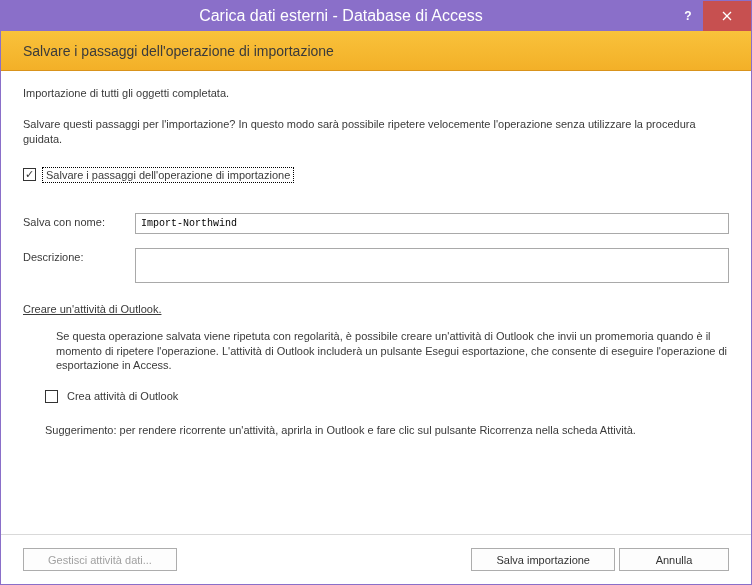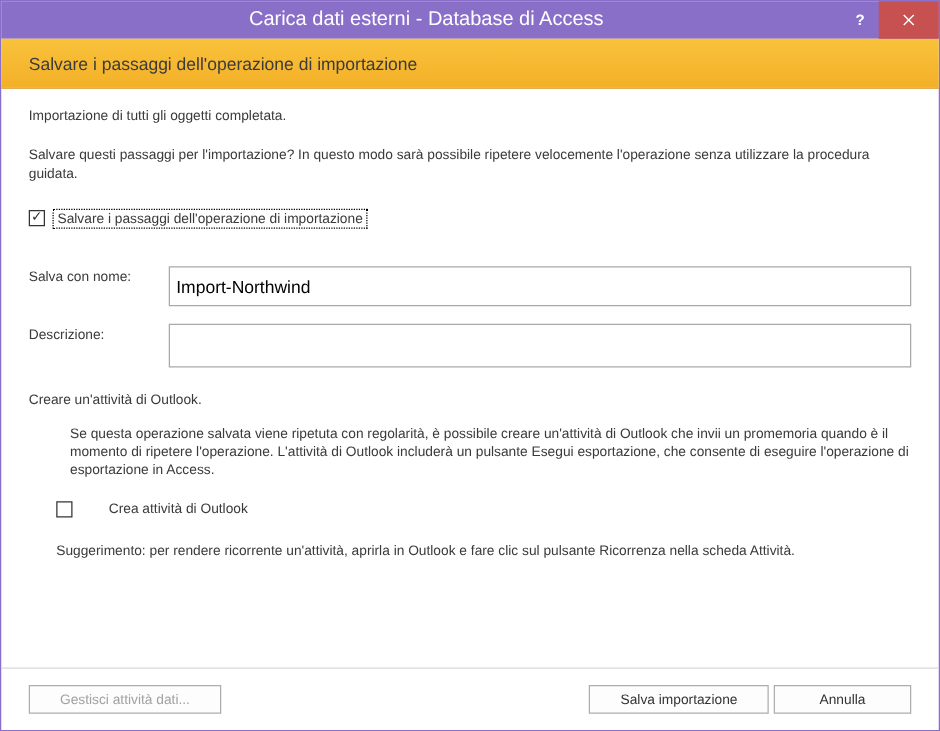--- a/index.html
+++ b/index.html
@@ -114,53 +114,53 @@
       align-items: flex-start;
       margin-bottom: 14px;
     }
     .form-label {
       width: 112px;
       padding-top: 3px;
     }
     .form-input {
       flex: 1;
       border: 1px solid #a9a9a9;
-      font-family: Liberation Sans, sans-serif;
-      font-size: 14px;
+      font-family: Liberation Mono, monospace;
+      font-size: 10px;
       padding: 3px 5px;
-      height: 32px;
+      height: 21px;
     }
     .form-textarea {
       flex: 1;
       border: 1px solid #a9a9a9;
       font-family: inherit;
       font-size: 11px;
       padding: 3px 5px;
       height: 35px;
       resize: none;
     }
     .outlook-section {
       margin-top: 20px;
     }
     .outlook-title {
       margin-bottom: 14px;
+      text-decoration: underline;
     }
     .outlook-body {
       padding-left: 22px;
     }
     .outlook-desc {
       line-height: 1.35;
       margin-bottom: 16px;
       margin-left: 11px;
     }
     .outlook-checkbox-row {
       display: flex;
       align-items: center;
       margin-bottom: 20px;
-      gap: 20px;
     }
     .outlook-tip {
       line-height: 1.35;
     }
     .footer {
       position: absolute;
       bottom: 0;
       left: 0;
       right: 0;
       height: 50px;

